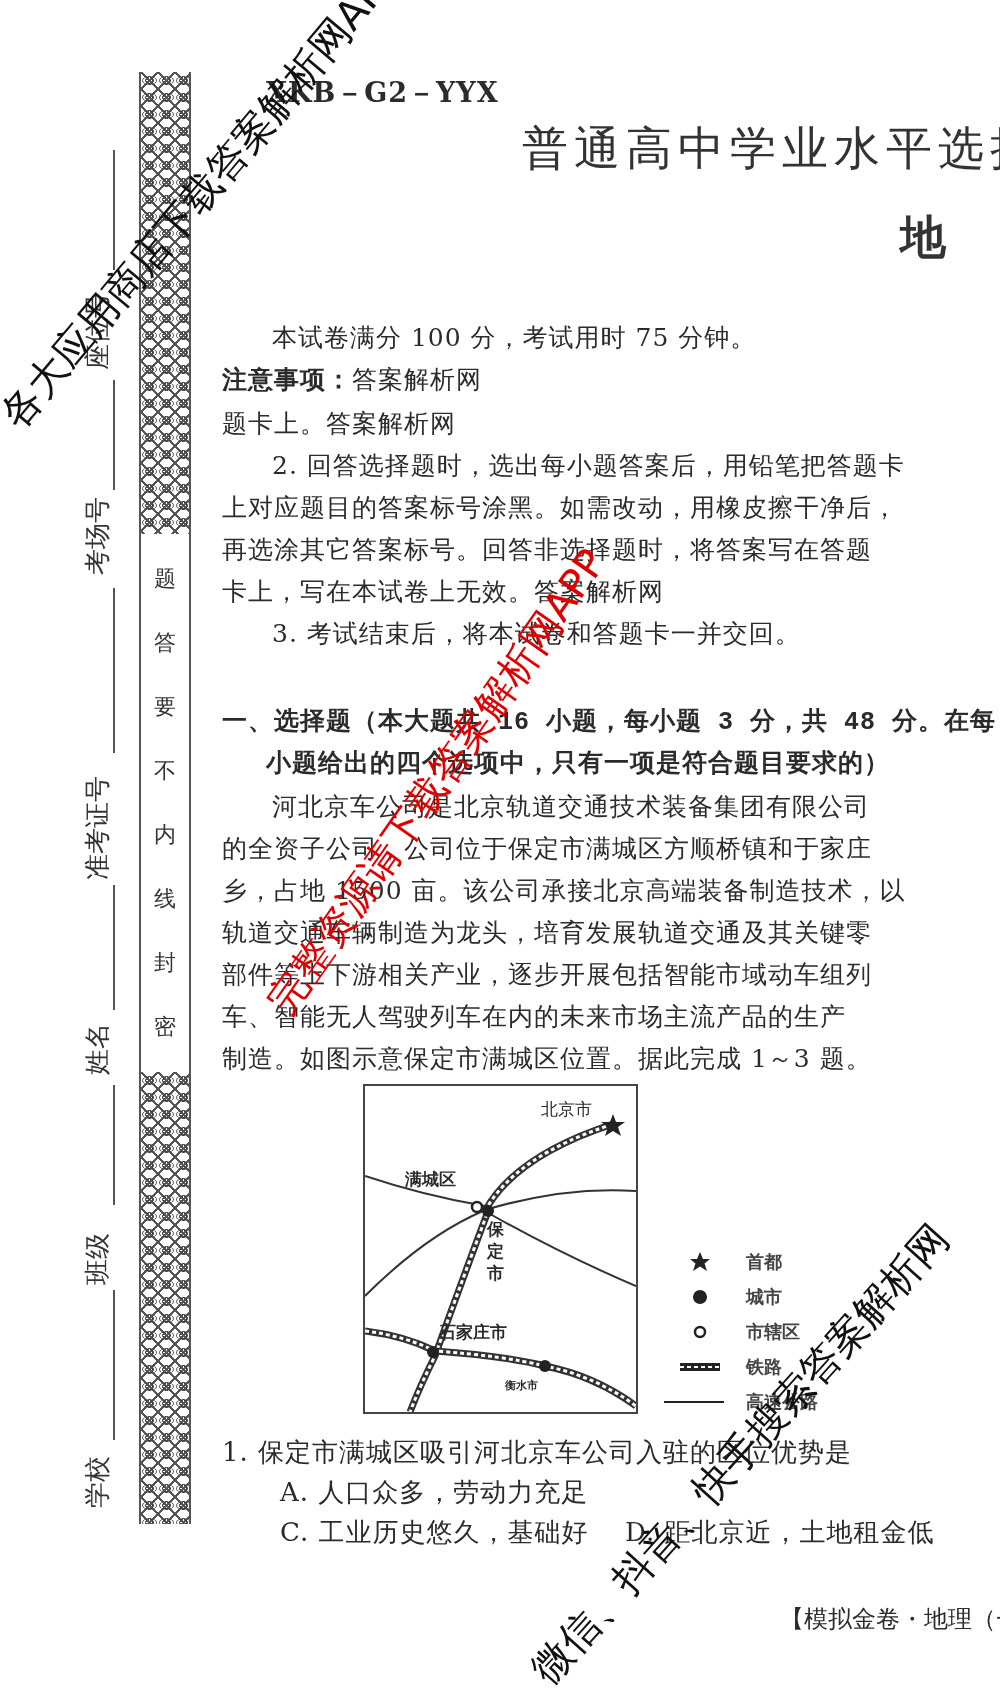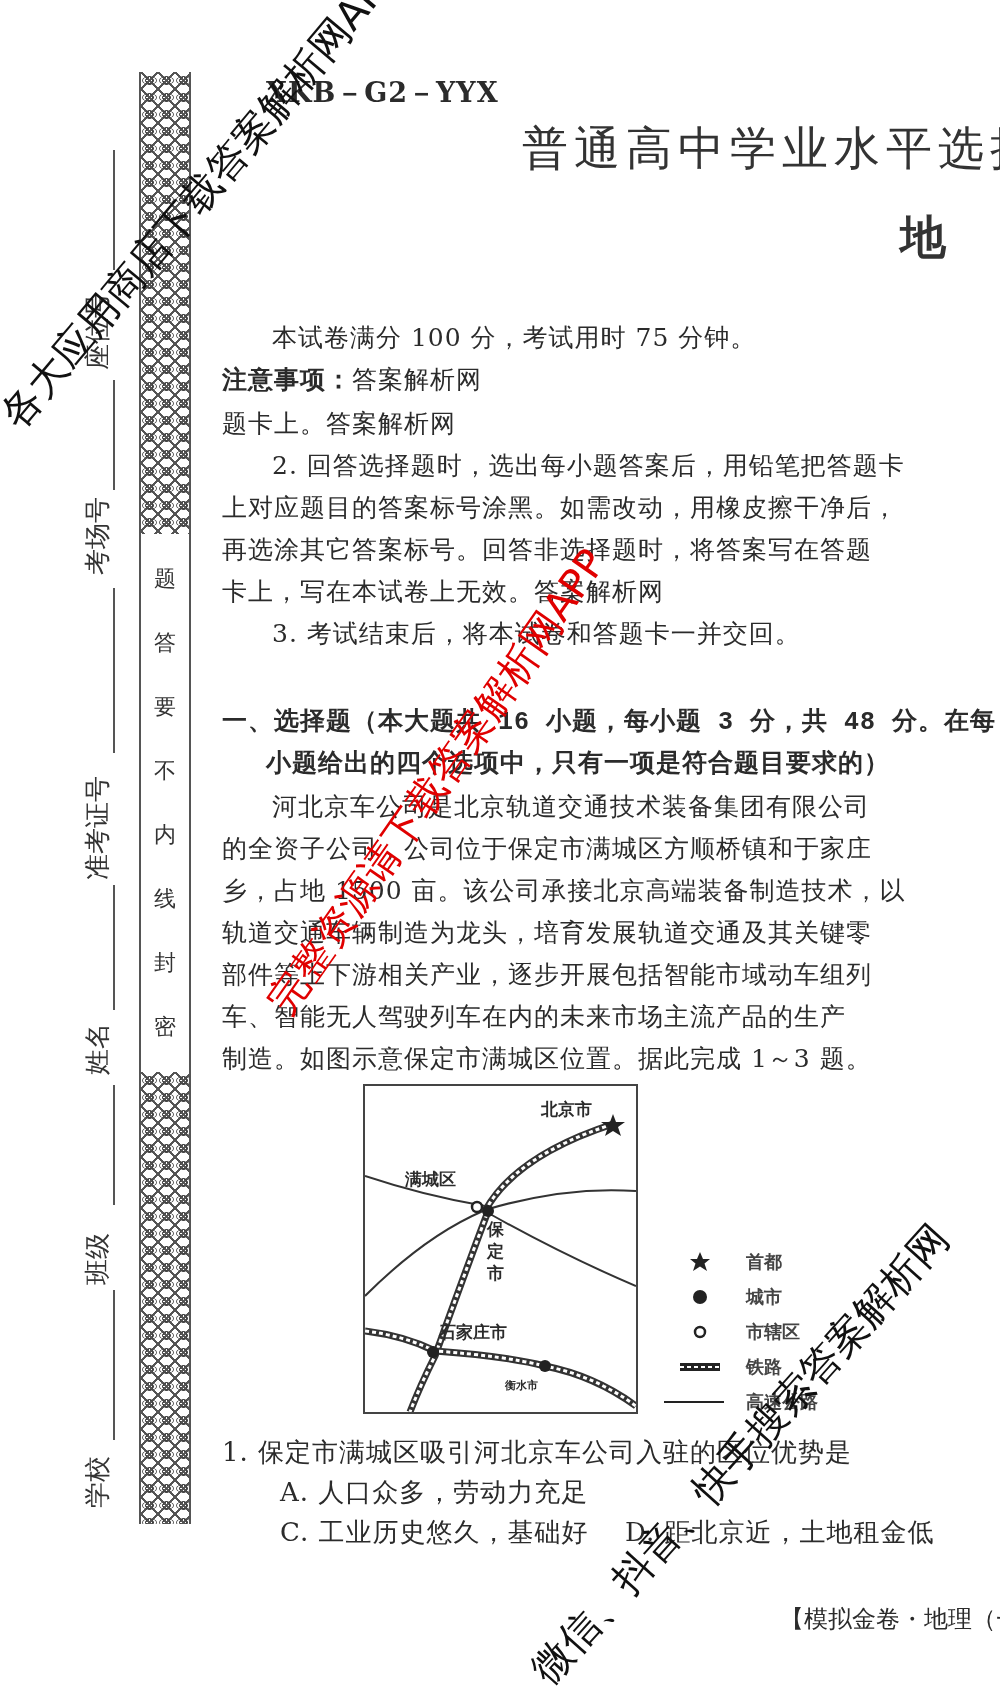--- a/index.html
+++ b/index.html
@@ -107,21 +107,21 @@
     <path d="M122 128 Q95 200 70 270 Q55 300 45 326" stroke="#fff" stroke-width="3" stroke-dasharray="4 3" fill="none"></path>
     <path d="M0 245 Q40 250 70 265 Q140 270 180 280 Q230 290 271 320" stroke="#333" stroke-width="7" fill="none"></path>
     <path d="M0 245 Q40 250 70 265 Q140 270 180 280 Q230 290 271 320" stroke="#fff" stroke-width="3" stroke-dasharray="4 3" fill="none"></path>
 
     <polygon points="248,28 251,36 260,36 253,41 256,50 248,45 240,50 243,41 236,36 245,36" fill="#222"></polygon>
     <circle cx="112" cy="121" r="5" fill="#fff" stroke="#222" stroke-width="2.5"></circle>
     <circle cx="123" cy="125" r="6" fill="#222"></circle>
     <circle cx="68" cy="266" r="6" fill="#222"></circle>
     <circle cx="180" cy="280" r="6" fill="#222"></circle>
   </svg>
-  <span class="abs" style="left:176px;top:12px;font-size:17px;font-weight:bold;">北京市</span>
+  <span class="abs" style="left:176px;top:12px;font-size:17px;font-weight:normal;">北京市</span>
   <span class="abs" style="left:40px;top:82px;font-size:17px;font-weight:bold;">满城区</span>
   <span class="abs" style="left:122px;top:132px;font-size:17px;font-weight:bold;width:18px;line-height:22px;">保定市</span>
   <span class="abs" style="left:74px;top:235px;font-size:17px;font-weight:bold;">石家庄市</span>
   <span class="abs" style="left:140px;top:292px;font-size:11px;font-weight:bold;">衡水市</span>
 </div>
 
 <div class="abs legend">
   <div class="legend-row">
     <span class="legend-sym">
         <svg width="22" height="22" viewBox="0 0 22 22">

